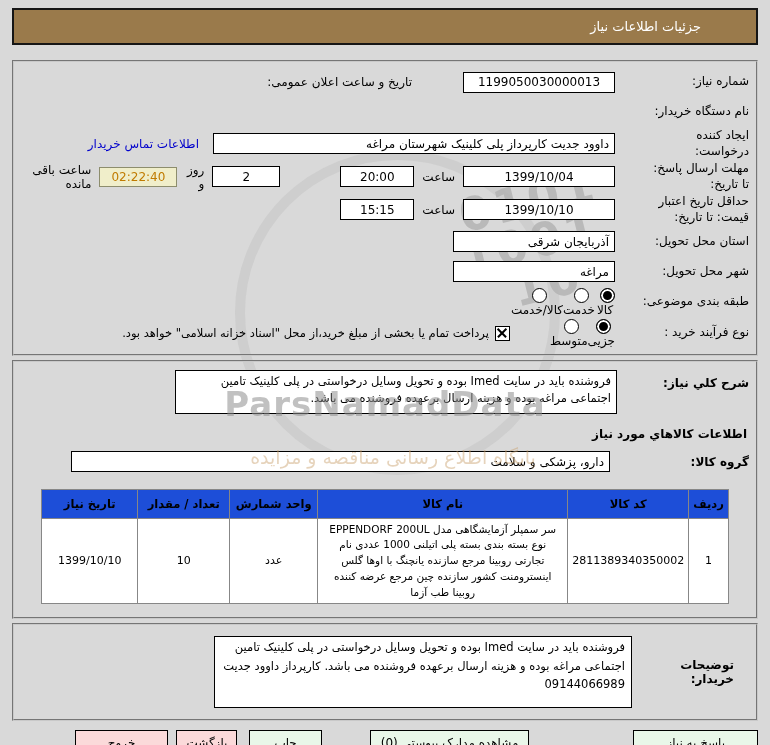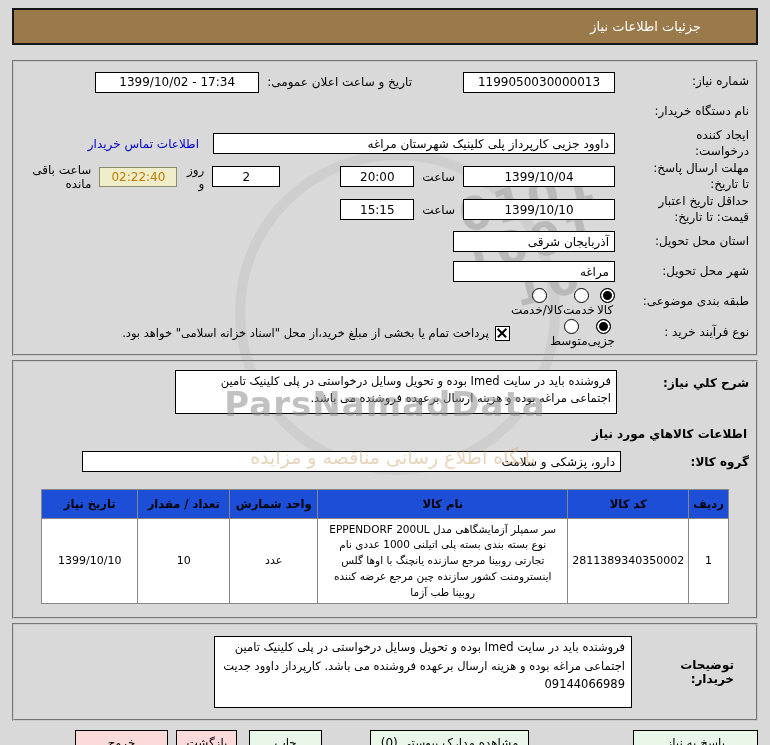--- a/index.html
+++ b/index.html
@@ -68,21 +68,21 @@
   .cb::after{transform:rotate(-45deg);}
   .note-txt{font-size:11.5px;}
   
   .row-desc{display:flex;align-items:flex-start;padding:3px;}
   .lbl-b{font-weight:bold;width:128px;flex:none;padding:6px 0 0 4px;}
   .descbox{
     width:430px;min-height:38px;background:#fff;border:1px solid #000;
     padding:2px 5px;font-size:11.5px;line-height:1.55;
   }
   .section-title{font-weight:bold;margin:10px 5px 6px;}
-  .grp-lbl{font-weight:bold;width:128px;flex:none;padding-left:0;}
+  .grp-lbl{font-weight:bold;width:128px;flex:none;padding-left:11px;}
   table.goods{border-collapse:collapse;direction:rtl;margin:12px auto 8px;}
   table.goods th{
     background:#1d4ed8;border:1px solid #878787;font-size:11.5px;font-weight:bold;
     height:24px;padding:2px 4px;
   }
   table.goods td{
     background:#fff;border:1px solid #878787;font-size:11px;text-align:center;
     vertical-align:middle;padding:3px 4px;
   }
   table.goods td.name{font-size:10.5px;line-height:1.5;padding:3px 10px;}
@@ -122,31 +122,30 @@
   <div class="titlebar">
     <span>جزئیات اطلاعات نیاز</span>
   </div>
 
   <div class="panel">
 
     <div class="row">
       <div class="lbl">شماره نیاز:</div>
       <div class="box num w150 mlg">1199050030000013</div>
       <div class="inline-lbl">تاریخ و ساعت اعلان عمومی:</div>
-      <div class="box num w160">1399/10/02 - 17:34</div>
     </div>
 
     <div class="row">
       <div class="lbl">نام دستگاه خریدار:</div>
     </div>
 
     <div class="row">
       <div class="lbl">ایجاد کننده
 درخواست:</div>
-      <div class="box txt w390">داوود جزیی کارپرداز پلی کلینیک شهرستان مراغه</div>
+      <div class="box txt w390">داوود جدیت کارپرداز پلی کلینیک شهرستان مراغه</div>
       <span class="link">اطلاعات تماس خریدار</span>
     </div>
 
     <div class="row">
       <div class="lbl">مهلت ارسال پاسخ:
 تا تاریخ:</div>
       <div class="box num w150">1399/10/04</div>
       <div class="inline-lbl">ساعت</div>
       <div class="box num w72 mlg2">20:00</div>
       <div class="box num w66" style="margin-right:30px">2</div>

